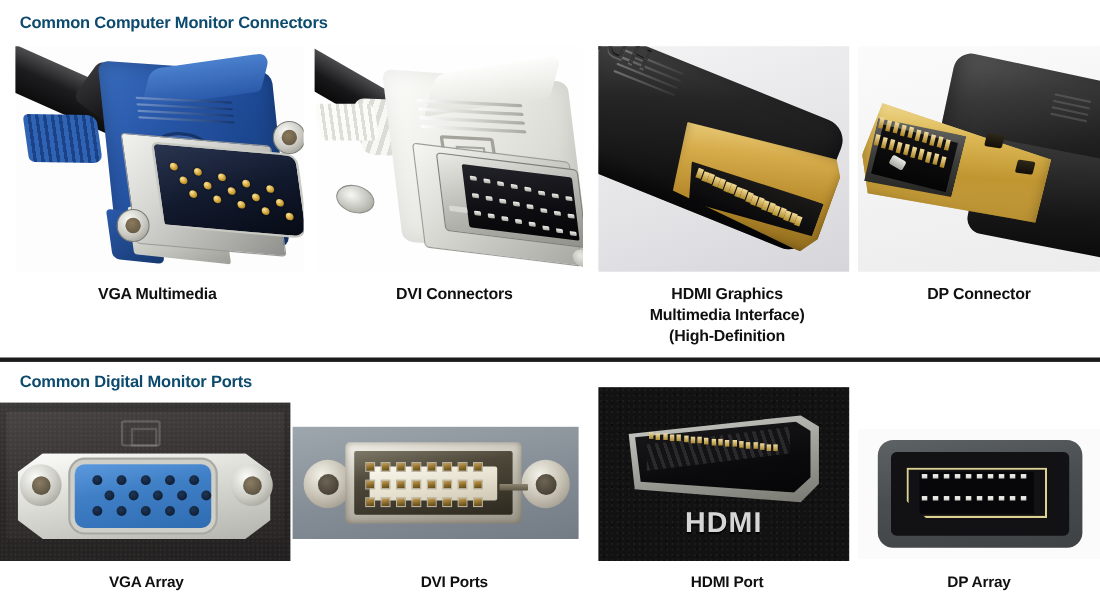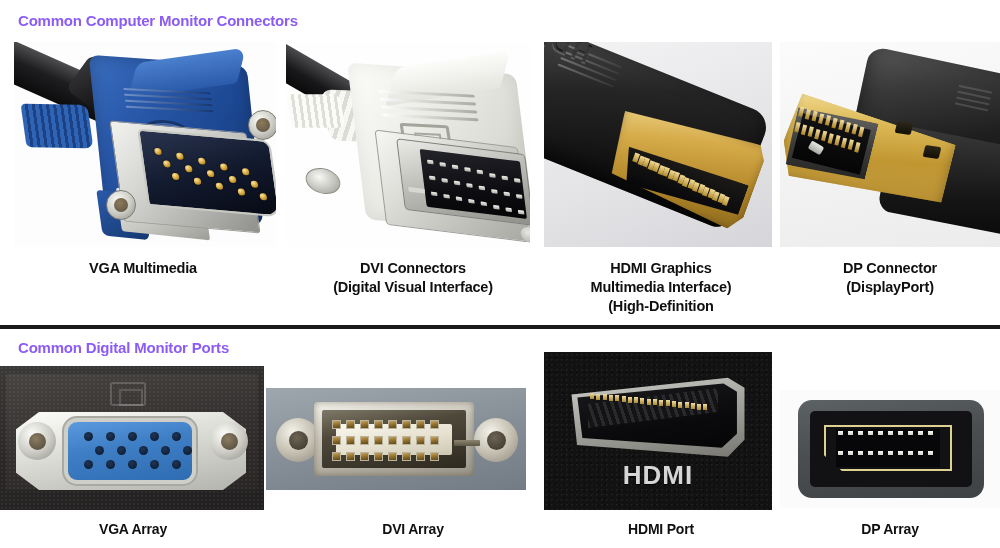--- a/index.html
+++ b/index.html
@@ -8,21 +8,21 @@
     width: 1000px; height: 548px;
     background: #ffffff;
     font-family: "Liberation Sans", sans-serif;
     overflow: hidden;
     position: relative;
   }
 
   .section-title {
     font-size: 15px;
     font-weight: bold;
-    color: #8b5cf6;
+    color: #0c4a6e;
     letter-spacing: -0.2px;
   }
 
   #connectors-title { position: absolute; left: 18px; top: 12px; }
   #ports-title      { position: absolute; left: 18px; top: 339px; }
 
   .divider {
     position: absolute; left: 0; top: 325px; width: 1000px; height: 4px;
     background: #1b1b1b;
   }
@@ -650,32 +650,30 @@
   <div class="dp-notch" id="dp-notch-1"></div>
   <div class="dp-notch" id="dp-notch-2"></div>
 </div>
 
 <div class="caption" style="left:18px; top:259px; width:250px;">
   <span>VGA Multimedia</span>
 </div>
 
 <div class="caption" style="left:288px; top:259px; width:250px;">
   <span>DVI Connectors</span>
-  <span class="sub">(Digital Visual Interface)</span>
 </div>
 
 <div class="caption" style="left:545px; top:259px; width:232px;">
   <span>HDMI Graphics</span>
   <span class="sub">Multimedia Interface)</span>
   <span class="sub">(High-Definition</span>
 </div>
 
 <div class="caption" style="left:782px; top:259px; width:216px;">
   <span>DP Connector</span>
-  <span class="sub">(DisplayPort)</span>
 </div>
 
 <div class="divider"></div>
 
 <div class="section-title" id="ports-title">Common Digital Monitor Ports</div>
 
 <div class="photo" id="photo-vga-port">
   <div class="vgap-gray-band"></div>
   <div class="vgap-texture"></div>
   <div class="vgap-emboss"></div>
@@ -794,17 +792,17 @@
           <span style="left: 60px; top: 20px;"></span>
           <span style="left: 70px; top: 20px;"></span>
           <span style="left: 80px; top: 20px;"></span>
           <span style="left: 90px; top: 20px;"></span>
         </div>
     </div>
   </div>
 </div>
 
 <div class="caption-small" style="left:18px; top:521px; width:230px;">VGA Array</div>
-<div class="caption-small" style="left:288px; top:521px; width:250px;">DVI Array</div>
+<div class="caption-small" style="left:288px; top:521px; width:250px;">DVI Ports</div>
 <div class="caption-small" style="left:545px; top:521px; width:232px;">HDMI Port</div>
 <div class="caption-small" style="left:782px; top:521px; width:216px;">DP Array</div>
 
 <div class="bottom-dots" id="bottom-dots"><span style="left: 0px; top: 0px;"></span><span style="left: 28px; top: 0px;"></span><span style="left: 56px; top: 0px;"></span><span style="left: 84px; top: 0px;"></span><span style="left: 112px; top: 0px;"></span><span style="left: 140px; top: 0px;"></span></div>
 
 </body></html>

